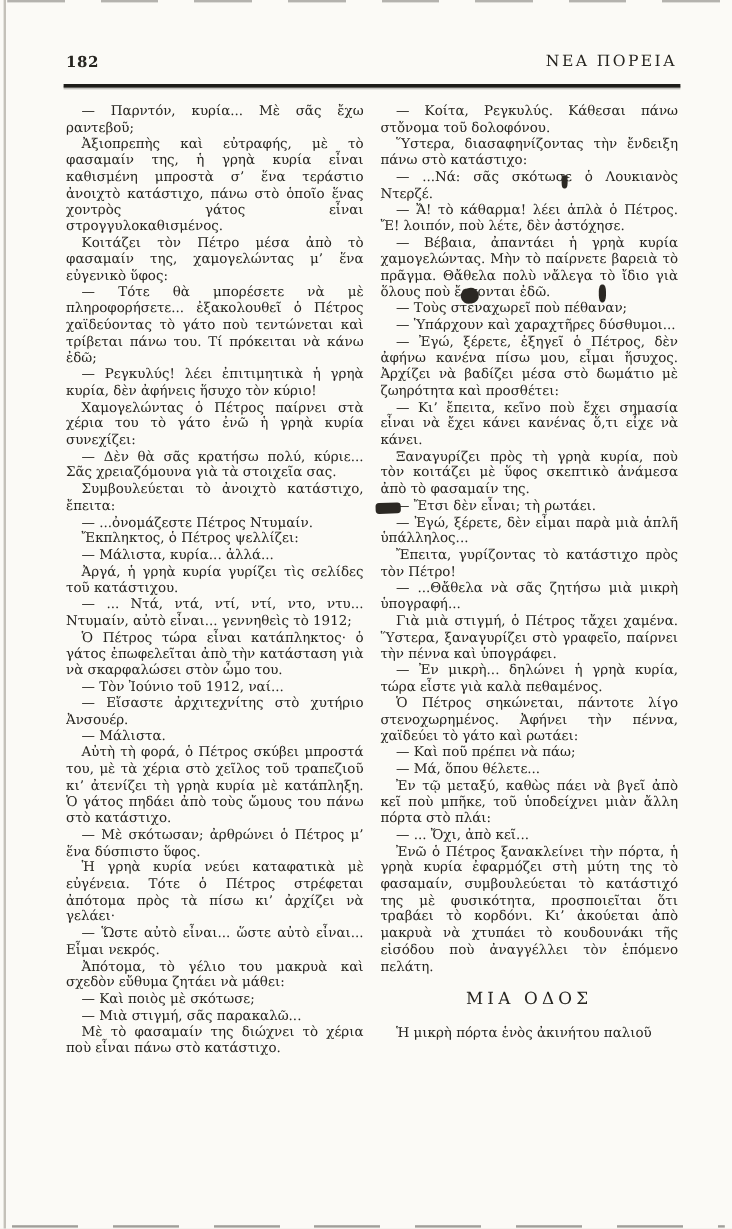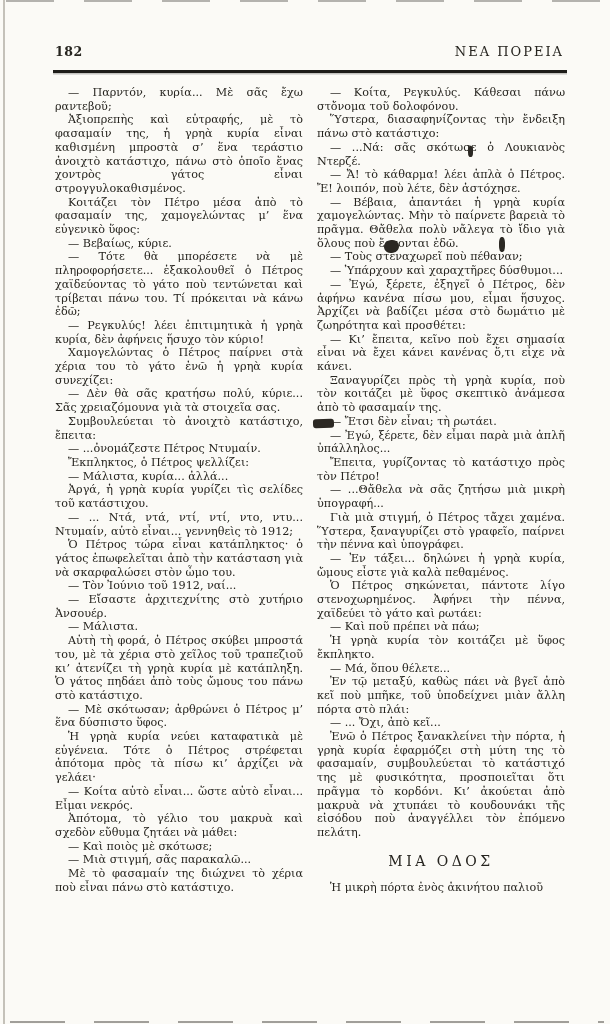--- a/index.html
+++ b/index.html
@@ -74,39 +74,38 @@
     <span class="page-number">182</span>
     <span class="masthead">ΝΕΑ ΠΟΡΕΙΑ</span>
   </div>
   <div class="header-rule"></div>
 
   <div class="columns">
     <div class="col">
         <p class="para">— Παρντόν, κυρία... Μὲ σᾶς ἔχω ραντεβοῦ;</p>
         <p class="para">Ἀξιοπρεπὴς καὶ εὐτραφής, μὲ τὸ φασαμαίν της, ἡ γρηὰ κυρία εἶναι καθισμένη μπροστὰ σ’ ἕνα τεράστιο ἀνοιχτὸ κατάστιχο, πάνω στὸ ὁποῖο ἕνας χοντρὸς γάτος εἶναι στρογγυλοκαθισμένος.</p>
         <p class="para">Κοιτάζει τὸν Πέτρο μέσα ἀπὸ τὸ φασαμαίν της, χαμογελώντας μ’ ἕνα εὐγενικὸ ὕφος:</p>
-        <p class="para">— Βεβαίως, κύριε.</p>
         <p class="para">— Τότε θὰ μπορέσετε νὰ μὲ πληροφορήσετε... ἐξακολουθεῖ ὁ Πέτρος χαϊδεύοντας τὸ γάτο ποὺ τεντώνεται καὶ τρίβεται πάνω του. Τί πρόκειται νὰ κάνω ἐδῶ;</p>
         <p class="para">— Ρεγκυλύς! λέει ἐπιτιμητικὰ ἡ γρηὰ κυρία, δὲν ἀφήνεις ἥσυχο τὸν κύριο!</p>
         <p class="para">Χαμογελώντας ὁ Πέτρος παίρνει στὰ χέρια του τὸ γάτο ἐνῶ ἡ γρηὰ κυρία συνεχίζει:</p>
         <p class="para">— Δὲν θὰ σᾶς κρατήσω πολύ, κύριε... Σᾶς χρειαζόμουνα γιὰ τὰ στοιχεῖα σας.</p>
         <p class="para">Συμβουλεύεται τὸ ἀνοιχτὸ κατάστιχο, ἔπειτα:</p>
         <p class="para">— ...ὀνομάζεστε Πέτρος Ντυμαίν.</p>
         <p class="para">Ἔκπληκτος, ὁ Πέτρος ψελλίζει:</p>
         <p class="para">— Μάλιστα, κυρία... ἀλλά...</p>
         <p class="para">Ἀργά, ἡ γρηὰ κυρία γυρίζει τὶς σελίδες τοῦ κατάστιχου.</p>
         <p class="para">— ... Ντά, ντά, ντί, ντί, ντο, ντυ... Ντυμαίν, αὐτὸ εἶναι... γεννηθεὶς τὸ 1912;</p>
         <p class="para">Ὁ Πέτρος τώρα εἶναι κατάπληκτος· ὁ γάτος ἐπωφελεῖται ἀπὸ τὴν κατάσταση γιὰ νὰ σκαρφαλώσει στὸν ὦμο του.</p>
         <p class="para">— Τὸν Ἰούνιο τοῦ 1912, ναί...</p>
         <p class="para">— Εἴσαστε ἀρχιτεχνίτης στὸ χυτήριο Ἀνσουέρ.</p>
         <p class="para">— Μάλιστα.</p>
         <p class="para">Αὐτὴ τὴ φορά, ὁ Πέτρος σκύβει μπροστά του, μὲ τὰ χέρια στὸ χεῖλος τοῦ τραπεζιοῦ κι’ ἀτενίζει τὴ γρηὰ κυρία μὲ κατάπληξη. Ὁ γάτος πηδάει ἀπὸ τοὺς ὤμους του πάνω στὸ κατάστιχο.</p>
         <p class="para">— Μὲ σκότωσαν; ἀρθρώνει ὁ Πέτρος μ’ ἕνα δύσπιστο ὕφος.</p>
         <p class="para">Ἡ γρηὰ κυρία νεύει καταφατικὰ μὲ εὐγένεια. Τότε ὁ Πέτρος στρέφεται ἀπότομα πρὸς τὰ πίσω κι’ ἀρχίζει νὰ γελάει·</p>
-        <p class="para">— Κοίτα αὐτὸ εἶναι... ὥστε αὐτὸ εἶναι... Εἶμαι νεκρός.</p>
+        <p class="para">— Ὥστε αὐτὸ εἶναι... ὥστε αὐτὸ εἶναι... Εἶμαι νεκρός.</p>
         <p class="para">Ἀπότομα, τὸ γέλιο του μακρυὰ καὶ σχεδὸν εὔθυμα ζητάει νὰ μάθει:</p>
         <p class="para">— Καὶ ποιὸς μὲ σκότωσε;</p>
         <p class="para">— Μιὰ στιγμή, σᾶς παρακαλῶ...</p>
         <p class="para">Μὲ τὸ φασαμαίν της διώχνει τὸ χέρια ποὺ εἶναι πάνω στὸ κατάστιχο.</p>
       </div>
     <div class="col">
       <div>
           <p class="para">— Κοίτα, Ρεγκυλύς. Κάθεσαι πάνω στὄνομα τοῦ δολοφόνου.</p>
           <p class="para">Ὕστερα, διασαφηνίζοντας τὴν ἔνδειξη πάνω στὸ κατάστιχο:</p>
           <p class="para">— ...Νά: σᾶς σκότωσε ὁ Λουκιανὸς Ντερζέ.</p>
@@ -115,28 +114,27 @@
           <p class="para">— Τοὺς στεναχωρεῖ ποὺ πέθαναν;</p>
           <p class="para">— Ὑπάρχουν καὶ χαραχτῆρες δύσθυμοι...</p>
           <p class="para">— Ἐγώ, ξέρετε, ἐξηγεῖ ὁ Πέτρος, δὲν ἀφήνω κανένα πίσω μου, εἶμαι ἥσυχος. Ἀρχίζει νὰ βαδίζει μέσα στὸ δωμάτιο μὲ ζωηρότητα καὶ προσθέτει:</p>
           <p class="para">— Κι’ ἔπειτα, κεῖνο ποὺ ἔχει σημασία εἶναι νὰ ἔχει κάνει κανένας ὅ,τι εἶχε νὰ κάνει.</p>
           <p class="para">Ξαναγυρίζει πρὸς τὴ γρηὰ κυρία, ποὺ τὸν κοιτάζει μὲ ὕφος σκεπτικὸ ἀνάμεσα ἀπὸ τὸ φασαμαίν της.</p>
           <p class="para">— Ἔτσι δὲν εἶναι; τὴ ρωτάει.</p>
           <p class="para">— Ἐγώ, ξέρετε, δὲν εἶμαι παρὰ μιὰ ἁπλῆ ὑπάλληλος...</p>
           <p class="para">Ἔπειτα, γυρίζοντας τὸ κατάστιχο πρὸς τὸν Πέτρο!</p>
           <p class="para">— ...Θἄθελα νὰ σᾶς ζητήσω μιὰ μικρὴ ὑπογραφή...</p>
           <p class="para">Γιὰ μιὰ στιγμή, ὁ Πέτρος τἄχει χαμένα. Ὕστερα, ξαναγυρίζει στὸ γραφεῖο, παίρνει τὴν πέννα καὶ ὑπογράφει.</p>
-          <p class="para">— Ἐν τάξει... δηλώνει ἡ γρηὰ κυρία, ὤμους εἶστε γιὰ καλὰ πεθαμένος.</p>
+          <p class="para">— Ἐν μικρὴ... δηλώνει ἡ γρηὰ κυρία, τώρα εἶστε γιὰ καλὰ πεθαμένος.</p>
           <p class="para">Ὁ Πέτρος σηκώνεται, πάντοτε λίγο στενοχωρημένος. Ἀφήνει τὴν πέννα, χαϊδεύει τὸ γάτο καὶ ρωτάει:</p>
           <p class="para">— Καὶ ποῦ πρέπει νὰ πάω;</p>
-          <p class="para">Ἡ γρηὰ κυρία τὸν κοιτάζει μὲ ὕφος ἔκπληκτο.</p>
           <p class="para">— Μά, ὅπου θέλετε...</p>
           <p class="para">Ἐν τῷ μεταξύ, καθὼς πάει νὰ βγεῖ ἀπὸ κεῖ ποὺ μπῆκε, τοῦ ὑποδείχνει μιὰν ἄλλη πόρτα στὸ πλάι:</p>
           <p class="para">— ... Ὄχι, ἀπὸ κεῖ...</p>
-          <p class="para">Ἐνῶ ὁ Πέτρος ξανακλείνει τὴν πόρτα, ἡ γρηὰ κυρία ἐφαρμόζει στὴ μύτη της τὸ φασαμαίν, συμβουλεύεται τὸ κατάστιχό της μὲ φυσικότητα, προσποιεῖται ὅτι πρᾶγμα τὸ κορδόνι. Κι’ ἀκούεται ἀπὸ μακρυὰ νὰ χτυπάει τὸ κουδουνάκι τῆς εἰσόδου ποὺ ἀναγγέλλει τὸν ἑπόμενο πελάτη.</p>
+          <p class="para">Ἐνῶ ὁ Πέτρος ξανακλείνει τὴν πόρτα, ἡ γρηὰ κυρία ἐφαρμόζει στὴ μύτη της τὸ φασαμαίν, συμβουλεύεται τὸ κατάστιχό της μὲ φυσικότητα, προσποιεῖται ὅτι τραβάει τὸ κορδόνι. Κι’ ἀκούεται ἀπὸ μακρυὰ νὰ χτυπάει τὸ κουδουνάκι τῆς εἰσόδου ποὺ ἀναγγέλλει τὸν ἑπόμενο πελάτη.</p>
         </div>
       <h2 class="section-heading">ΜΙΑ ΟΔΟΣ</h2>
       <div>
           <p class="para">Ἡ μικρὴ πόρτα ἑνὸς ἀκινήτου παλιοῦ</p>
         </div>
     </div>
   </div>
 
   <div class="smudge smudge-1"></div>
   <div class="smudge smudge-2"></div>

